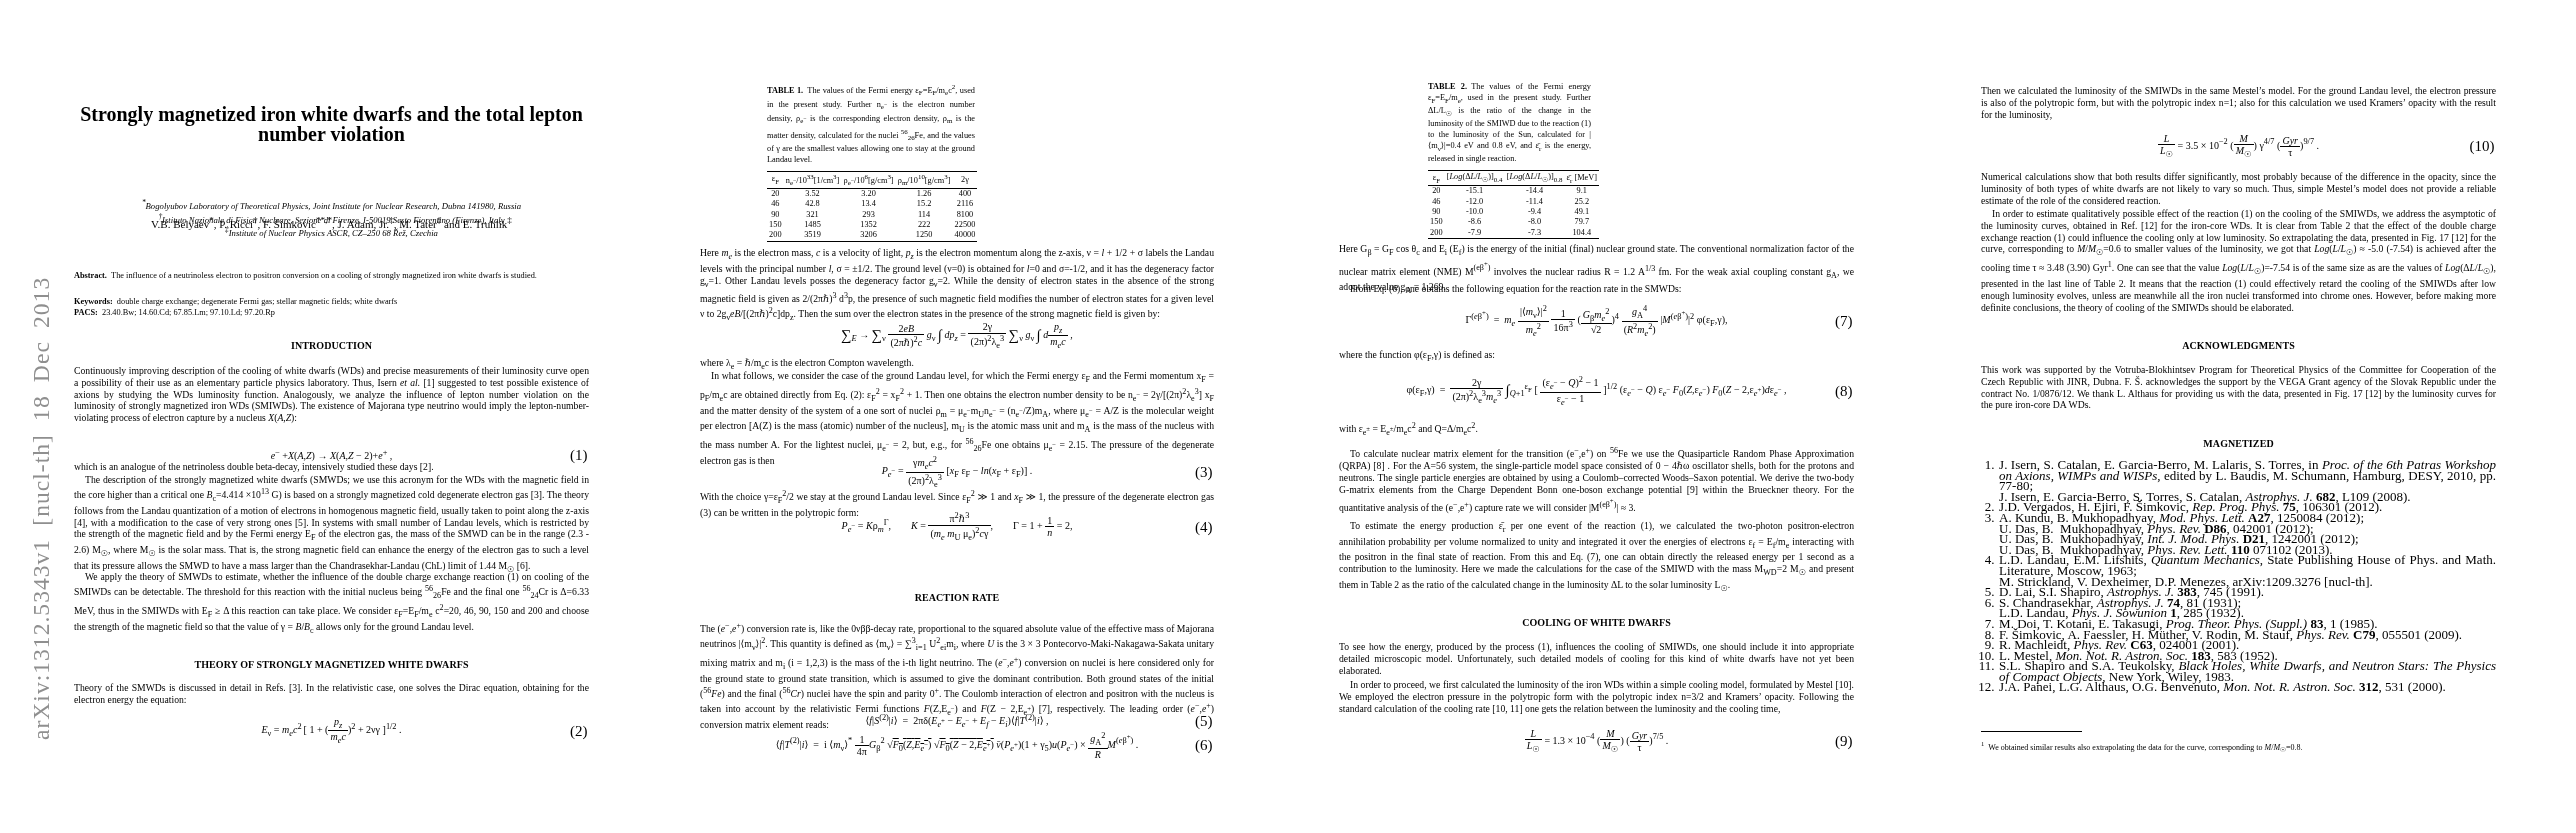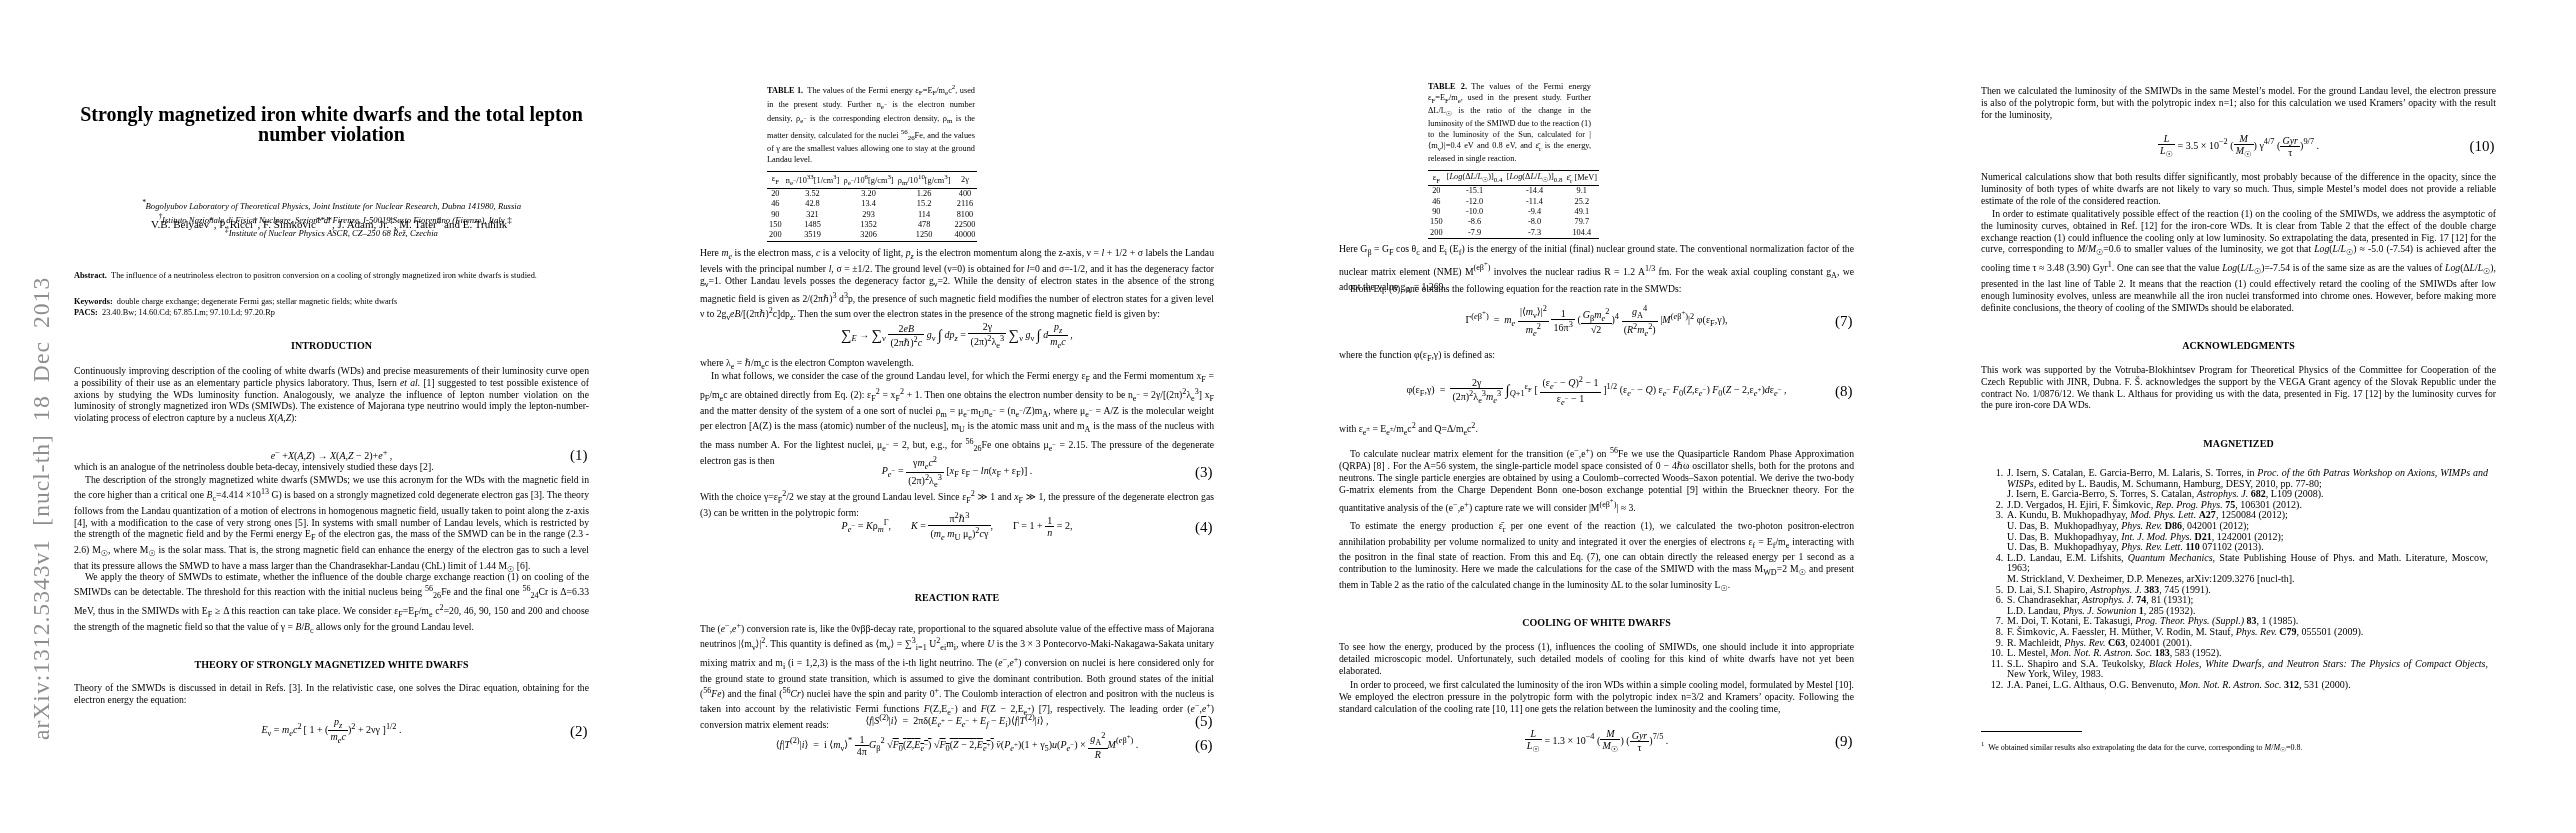--- a/index.html
+++ b/index.html
@@ -24,21 +24,21 @@
   .fr .t{display:block;border-bottom:0.7px solid #000;padding:0 2.1px;}
   .fr .b{display:block;padding:0 2.1px;}
   .big{font-size:14.6px;vertical-align:-2.1px;}
   .ov{text-decoration:overline;}
   .tblwrap{position:absolute;}
   .cap{font-size:8.3px;line-height:10.7px;text-align:justify;}
   table.ptable{border-collapse:collapse;margin-top:4.9px;width:100%;
                border-top:1.4px solid #000;border-bottom:1.4px solid #000;font-size:8.3px;}
   table.ptable th{border-bottom:1.4px solid #000;font-weight:normal;padding:1.4px 2.1px;text-align:center;white-space:nowrap;}
   table.ptable td{padding:0 2.1px;text-align:center;line-height:10.4px;}
-  ol.refs{margin:8px;padding-left:16.7px;font-size:10px;line-height:10.6px;text-align:justify;}
+  ol.refs{margin:0;padding-left:16.7px;font-size:13px;line-height:10.6px;text-align:justify;}
   ol.refs li{padding-left:1.4px;}
   .rule{position:absolute;border-top:1.4px solid #000;}
   .fnote{font-size:8px;line-height:9.7px;text-align:left;}
   .wm{position:absolute;left:28px;top:740px;transform:rotate(-90deg);transform-origin:0 0;
       color:#8f8f8f;font-size:23.6px;letter-spacing:1px;word-spacing:6.3px;white-space:nowrap;}
 </style>
 </head>
 <body>
 
 <div id="canvas">
@@ -105,21 +105,21 @@
               <td>90</td>
               <td>321</td>
               <td>293</td>
               <td>114</td>
               <td>8100</td>
             </tr>
             <tr>
               <td>150</td>
               <td>1485</td>
               <td>1352</td>
-              <td>478</td>
+              <td>222</td>
               <td>22500</td>
             </tr>
             <tr>
               <td>200</td>
               <td>3519</td>
               <td>3206</td>
               <td>1250</td>
               <td>40000</td>
             </tr>
           </tbody>

